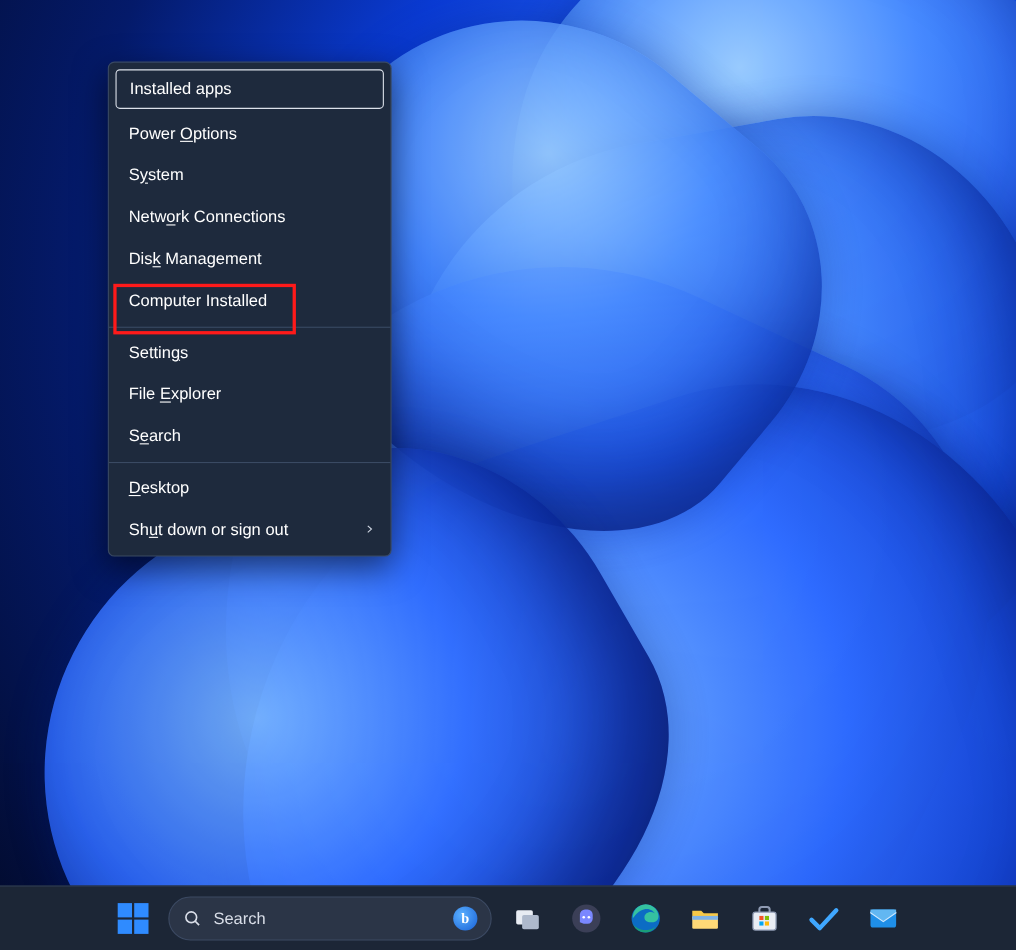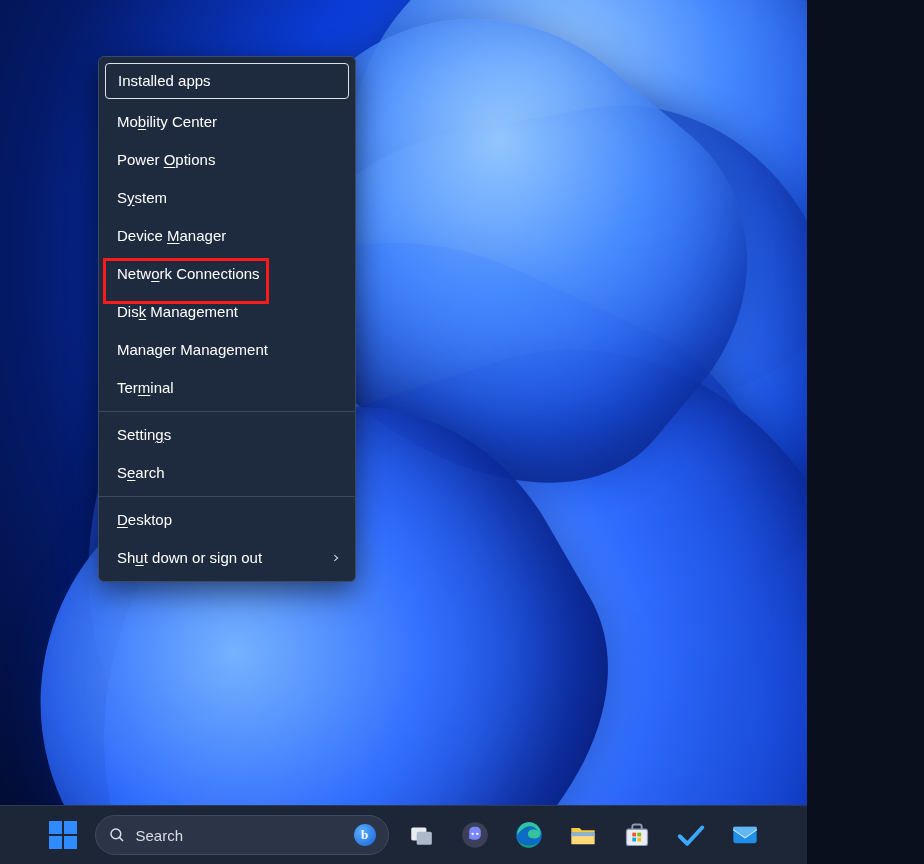--- a/index.html
+++ b/index.html
@@ -6,21 +6,21 @@
     margin: 0;
     padding: 0;
     width: 924px;
     height: 864px;
     overflow: hidden;
     font-family: "Segoe UI", Arial, sans-serif;
     background: #0a0f1e;
   }
   .desktop {
     position: relative;
-    width: 807px;
+    width: 924px;
     height: 864px;
     background:
       radial-gradient(circle at 80% 30%, #5da8ff 0%, #2a6cff 20%, #0a3bd4 45%, #041a6a 70%, #020a2a 100%);
     overflow: hidden;
   }
   
   .petal {
     position: absolute;
     border-radius: 50% 40% 60% 45% / 55% 50% 45% 60%;
     background: radial-gradient(circle at 35% 30%, #9ed0ff 0%, #4a8dff 35%, #1850e6 70%, #06259a 100%);
@@ -157,30 +157,28 @@
 <div class="desktop">
   <div class="petal p1"></div>
   <div class="petal p2"></div>
   <div class="petal p3"></div>
   <div class="petal p4"></div>
   <div class="petal p5"></div>
   <div class="petal p6"></div>
 
   <div class="ctx-menu" id="ctx-menu">
       <div class="ctx-item framed"><span>Installed apps</span></div>
-      <div class="ctx-item"><span>Mo<span class="ul">b</span>ility Center</span></div>
       <div class="ctx-item"><span>Power <span class="ul">O</span>ptions</span></div>
       <div class="ctx-item"><span>S<span class="ul">y</span>stem</span></div>
-      <div class="ctx-item"><span>Device <span class="ul">M</span>anager</span></div>
       <div class="ctx-item"><span>Netw<span class="ul">o</span>rk Connections</span></div>
       <div class="ctx-item"><span>Dis<span class="ul">k</span> Management</span></div>
-      <div class="ctx-item"><span>Manager Management</span></div>
-      <div class="ctx-item"><span>Ter<span class="ul">m</span>inal</span></div>
+      <div class="ctx-item"><span>Computer Installed</span></div>
       <div class="ctx-sep"></div>
       <div class="ctx-item"><span>Settin<span class="ul">g</span>s</span></div>
+      <div class="ctx-item"><span>File <span class="ul">E</span>xplorer</span></div>
       <div class="ctx-item"><span>S<span class="ul">e</span>arch</span></div>
       <div class="ctx-sep"></div>
       <div class="ctx-item"><span><span class="ul">D</span>esktop</span></div>
       <div class="ctx-item"><span>Sh<span class="ul">u</span>t down or sign out</span><span class="chev"><svg width="10" height="10" viewBox="0 0 24 24" fill="none" stroke="currentColor" stroke-width="2.5">
             <polyline points="8,5 16,12 8,19"></polyline>
           </svg></span></div>
     </div>
 
   <div class="highlight-box"></div>
 

